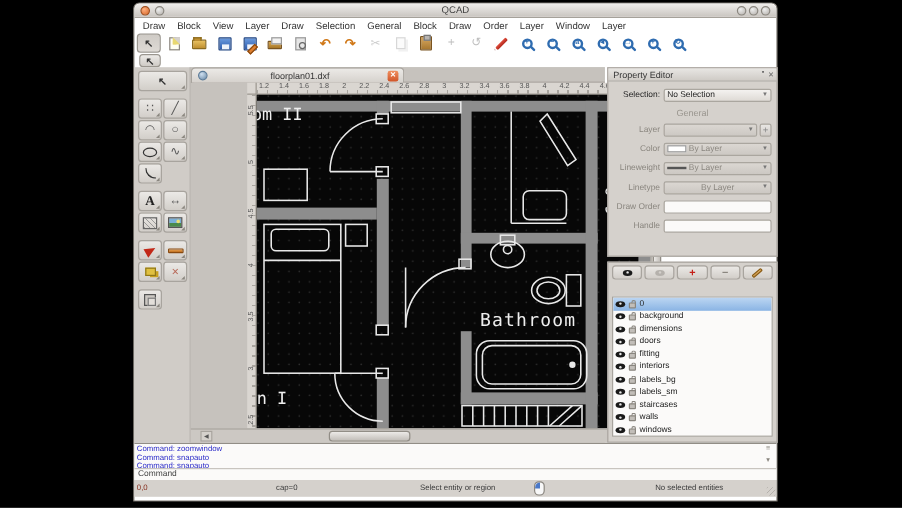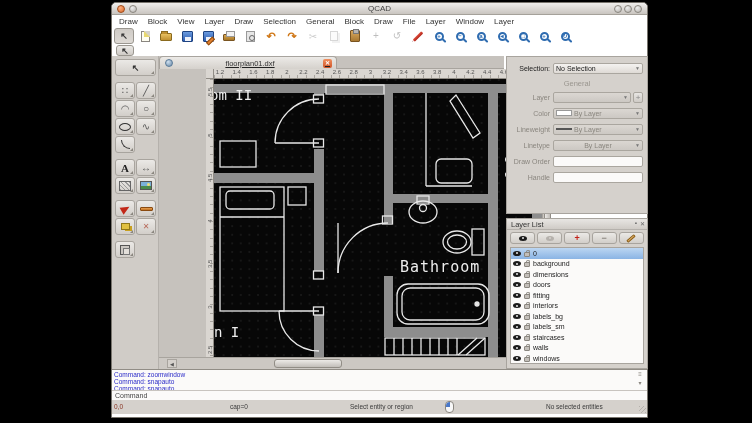--- a/index.html
+++ b/index.html
@@ -65,21 +65,21 @@
   .palette{position:absolute;left:0;top:53px;width:47px;height:313px;background:#d0ccc7;border-right:1px solid #b5b1ac;padding:3px 3px;}
   .pal-group{display:grid;grid-template-columns:20px 20px;gap:1px;margin-bottom:6px;}
   .pbtn{width:20px;height:17px;border:1px solid #a8a49e;border-radius:3px;background:linear-gradient(#ebe9e6,#d2cec9);
     display:flex;align-items:center;justify-content:center;position:relative;}
   .pbtn::after{content:"";position:absolute;right:1px;bottom:1px;border-left:3px solid transparent;border-bottom:3px solid #8a867f;}
   .pbtn.wide{grid-column:1 / span 2;width:41px;}
   
   .mdi{position:absolute;left:47px;top:53px;width:345px;height:313px;background:#c6c2bd;}
   .doctab-bar{position:absolute;left:0;top:0;width:100%;height:13px;background:#c6c2bd;border-bottom:1px solid #a8a49e;}
   .doctab{position:absolute;left:0;top:0;width:178px;height:13px;background:linear-gradient(#eceae7,#d5d1cc);
-    border:1px solid #a8a49e;border-bottom:none;border-radius:4px 4px 0 0;display:flex;align-items:center;text-decoration:underline;}
+    border:1px solid #a8a49e;border-bottom:none;border-radius:4px 4px 0 0;display:flex;align-items:center;}
   .doctab .appicon{width:8px;height:8px;border-radius:50%;margin:0 4px 0 5px;
     background:radial-gradient(circle at 35% 30%,#cfe0f0,#6a8aa8);border:1px solid #5a7a98;}
   .doctab .tab-title{flex:1;text-align:center;font-size:7.5px;color:#333;}
   .tab-close{width:9px;height:9px;margin-right:4px;border-radius:2px;background:linear-gradient(#f09060,#d05428);
     color:#fff;font-size:6px;line-height:9px;text-align:center;font-weight:bold;}
   
   .hruler{position:absolute;left:55px;top:13px;width:337px;height:10px;background:#dad6d1;border-bottom:1px solid #918d86;
     background-image:repeating-linear-gradient(90deg,#a8a49e 0 1px,transparent 1px 8.35px);
     background-size:100% 3px;background-position:0 100%;background-repeat:no-repeat;}
   .hruler .rlabel{position:absolute;top:0;font-size:6px;color:#555;transform:translateX(-50%);}
@@ -167,21 +167,21 @@
   <div class="menubar" id="menubar">
       <span class="menu-item">Draw</span>
       <span class="menu-item">Block</span>
       <span class="menu-item">View</span>
       <span class="menu-item">Layer</span>
       <span class="menu-item">Draw</span>
       <span class="menu-item">Selection</span>
       <span class="menu-item">General</span>
       <span class="menu-item">Block</span>
       <span class="menu-item">Draw</span>
-      <span class="menu-item">File</span>
+      <span class="menu-item">Order</span>
       <span class="menu-item">Layer</span>
       <span class="menu-item">Window</span>
       <span class="menu-item">Layer</span>
     </div>
 
   <div class="toolbar" id="toolbar">
       <span class="tbtn pressed">
         <span class="ic-select">↖</span>
       </span>
       <span class="tbtn">
@@ -470,20 +470,27 @@
     </div>
     <div class="hscroll">
       <span class="arr" style="left:8px">◀</span>
       <div class="hthumb"></div>
       <span class="arr" style="right:20px">◀</span>
       <span class="arr" style="right:9px">▶</span>
     </div>
   </div>
 
   <div class="panel" style="left:394px;top:53px;width:142px;height:158px;">
+    <div class="panel-title">
+      <span>Property Editor</span>
+      <span class="panel-btns">
+        <span>▪</span>
+        <span>✕</span>
+      </span>
+    </div>
     <div class="prow" style="margin-top:4px">
       <span class="plabel en">Selection:</span>
       <span class="combo en">
         <span>No Selection</span>
         <span class="arrow">▼</span>
       </span>
     </div>
     <div class="group-label">General</div>
     <div class="prow">
       <span class="plabel">Layer</span>
@@ -519,27 +526,20 @@
       <span class="plabel">Draw Order</span>
       <span class="tinput"></span>
     </div>
     <div class="prow">
       <span class="plabel">Handle</span>
       <span class="tinput"></span>
     </div>
   </div>
 
   <div class="panel" style="left:394px;top:215px;width:142px;height:151px;">
-    <div class="panel-title">
-      <span>Layer List</span>
-      <span class="panel-btns">
-        <span>▪</span>
-        <span>✕</span>
-      </span>
-    </div>
     <div class="ltoolbar">
       <span class="lbtn">
           <span class="eye"></span>
         </span>
       <span class="lbtn">
           <span class="eye off"></span>
         </span>
       <span class="lbtn">
           <span class="plus">+</span>
         </span>

